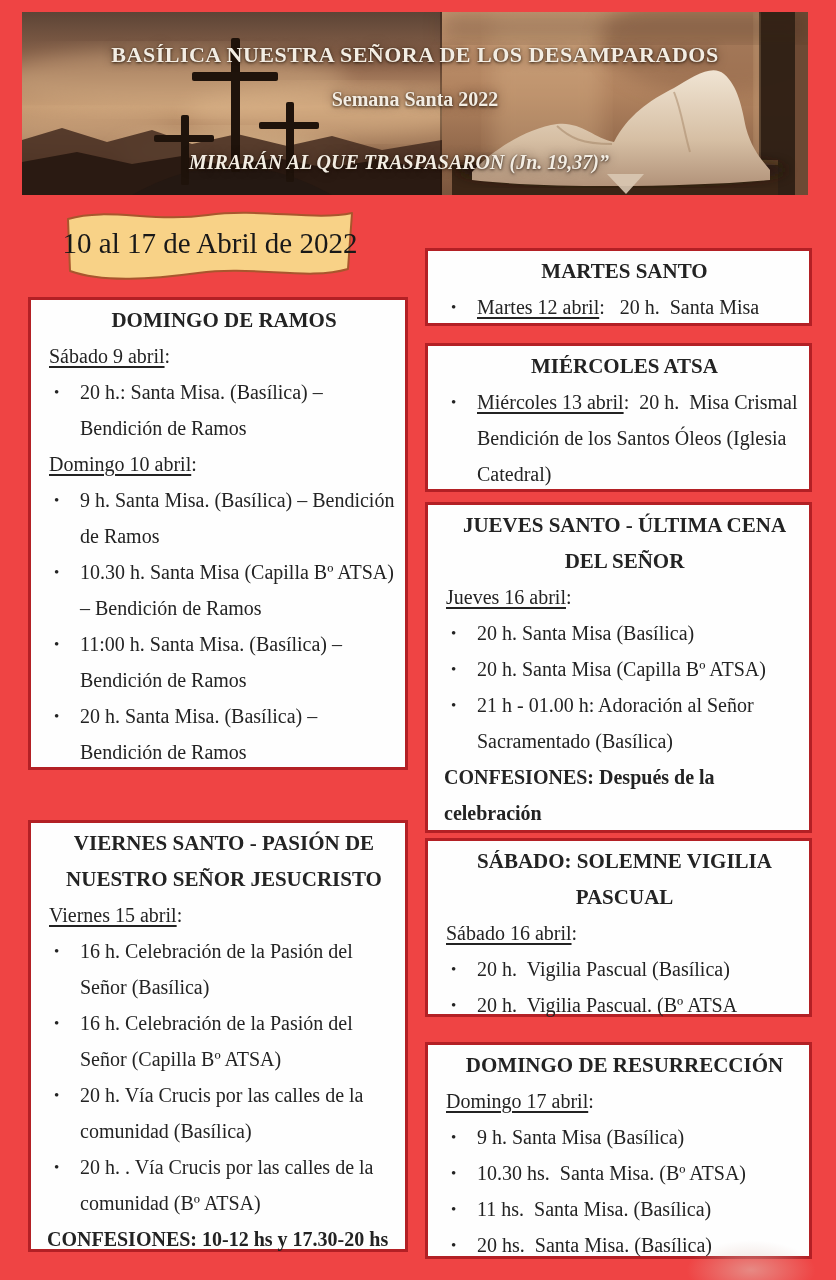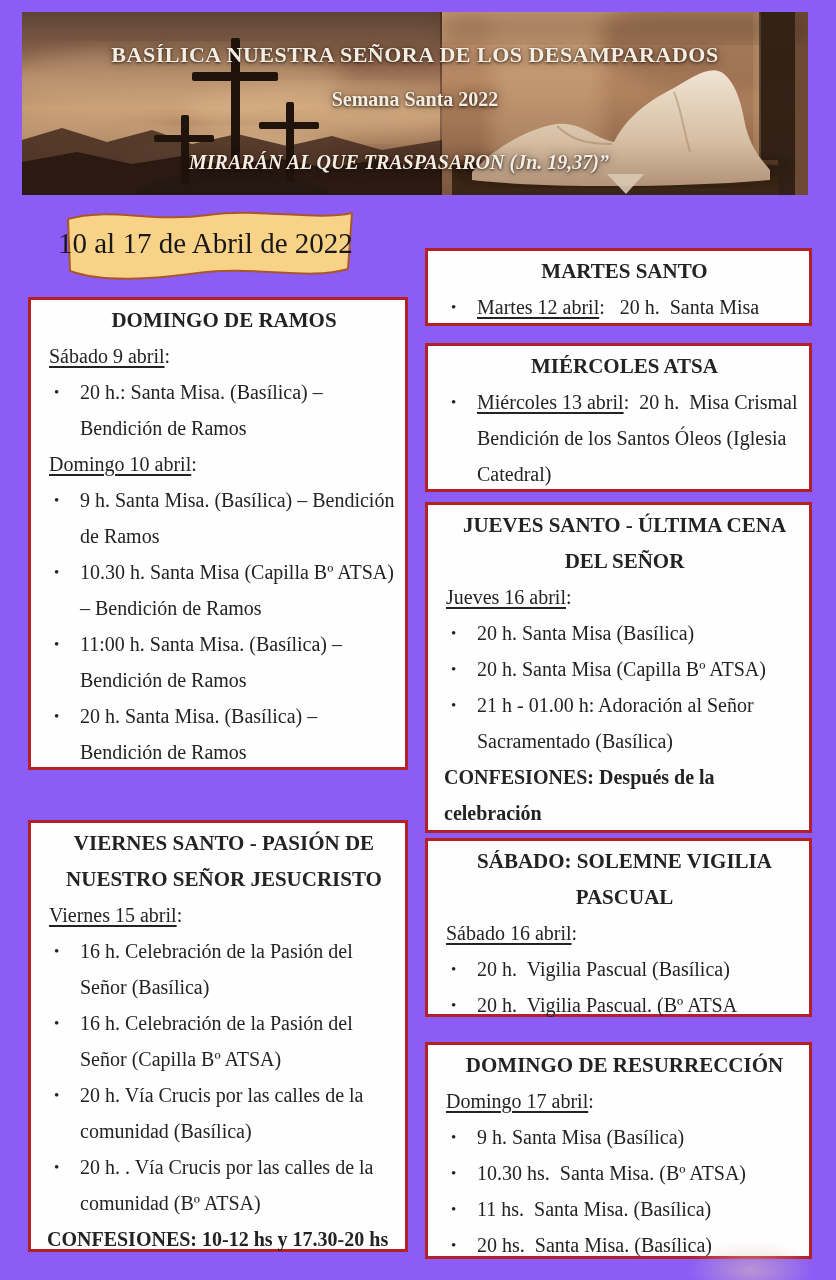--- a/index.html
+++ b/index.html
@@ -1,34 +1,34 @@
 <!DOCTYPE html>
 <html><head>
 <meta charset="utf-8">
 <style>
   html,body{margin:0;padding:0;}
   body{background:#ffffff;}
   .page{
     position:relative; width:836px; height:1280px; overflow:hidden;
-    background:#8b5cf6;
+    background:#ef4444;
     font-family:"Liberation Serif","DejaVu Serif",serif;
     color:#212121;
   }
   
   .header-img{position:absolute; left:22px; top:12px; width:786px; height:183px; overflow:hidden;}
   .header-img svg{position:absolute; left:0; top:0; display:block;}
   .htxt{position:absolute; left:0; width:100%; text-align:center; color:#f3ede3;
         text-shadow:0 1px 3px rgba(25,12,4,.85), 0 0 10px rgba(40,20,8,.5);}
   .h1{top:30px; font-size:22px; font-weight:bold; letter-spacing:.5px;}
   .h2{top:76px; font-size:20px; font-weight:bold;}
   .h3{top:127px; font-size:20px; font-weight:bold; font-style:italic; transform:translateX(-16px);margin-top:12px;}
   
   .banner{position:absolute; left:58px; top:203px; width:304px; height:82px;}
   .banner svg{position:absolute; left:0; top:0;}
-  .banner-text{position:absolute; left:0; top:24px; width:100%; text-align:left;
+  .banner-text{position:absolute; left:0; top:24px; width:100%; text-align:center;
                font-size:29px; color:#181818;}
   
   .box{position:absolute; box-sizing:border-box; background:#fefefe;
        border:3px solid #b32025; padding:2px 4px 0 16px;
        font-size:20px; line-height:36px; color:#232323;}
   .box-title{text-align:center; font-weight:bold; font-size:21px;}
   .dateline{padding-left:2px;}
   .du{text-decoration:underline; text-underline-offset:3px; text-decoration-thickness:1.5px;}
   .bullet{display:flex;}
   .dot{width:26px; min-width:26px; padding-left:7px; font-size:15px;}

